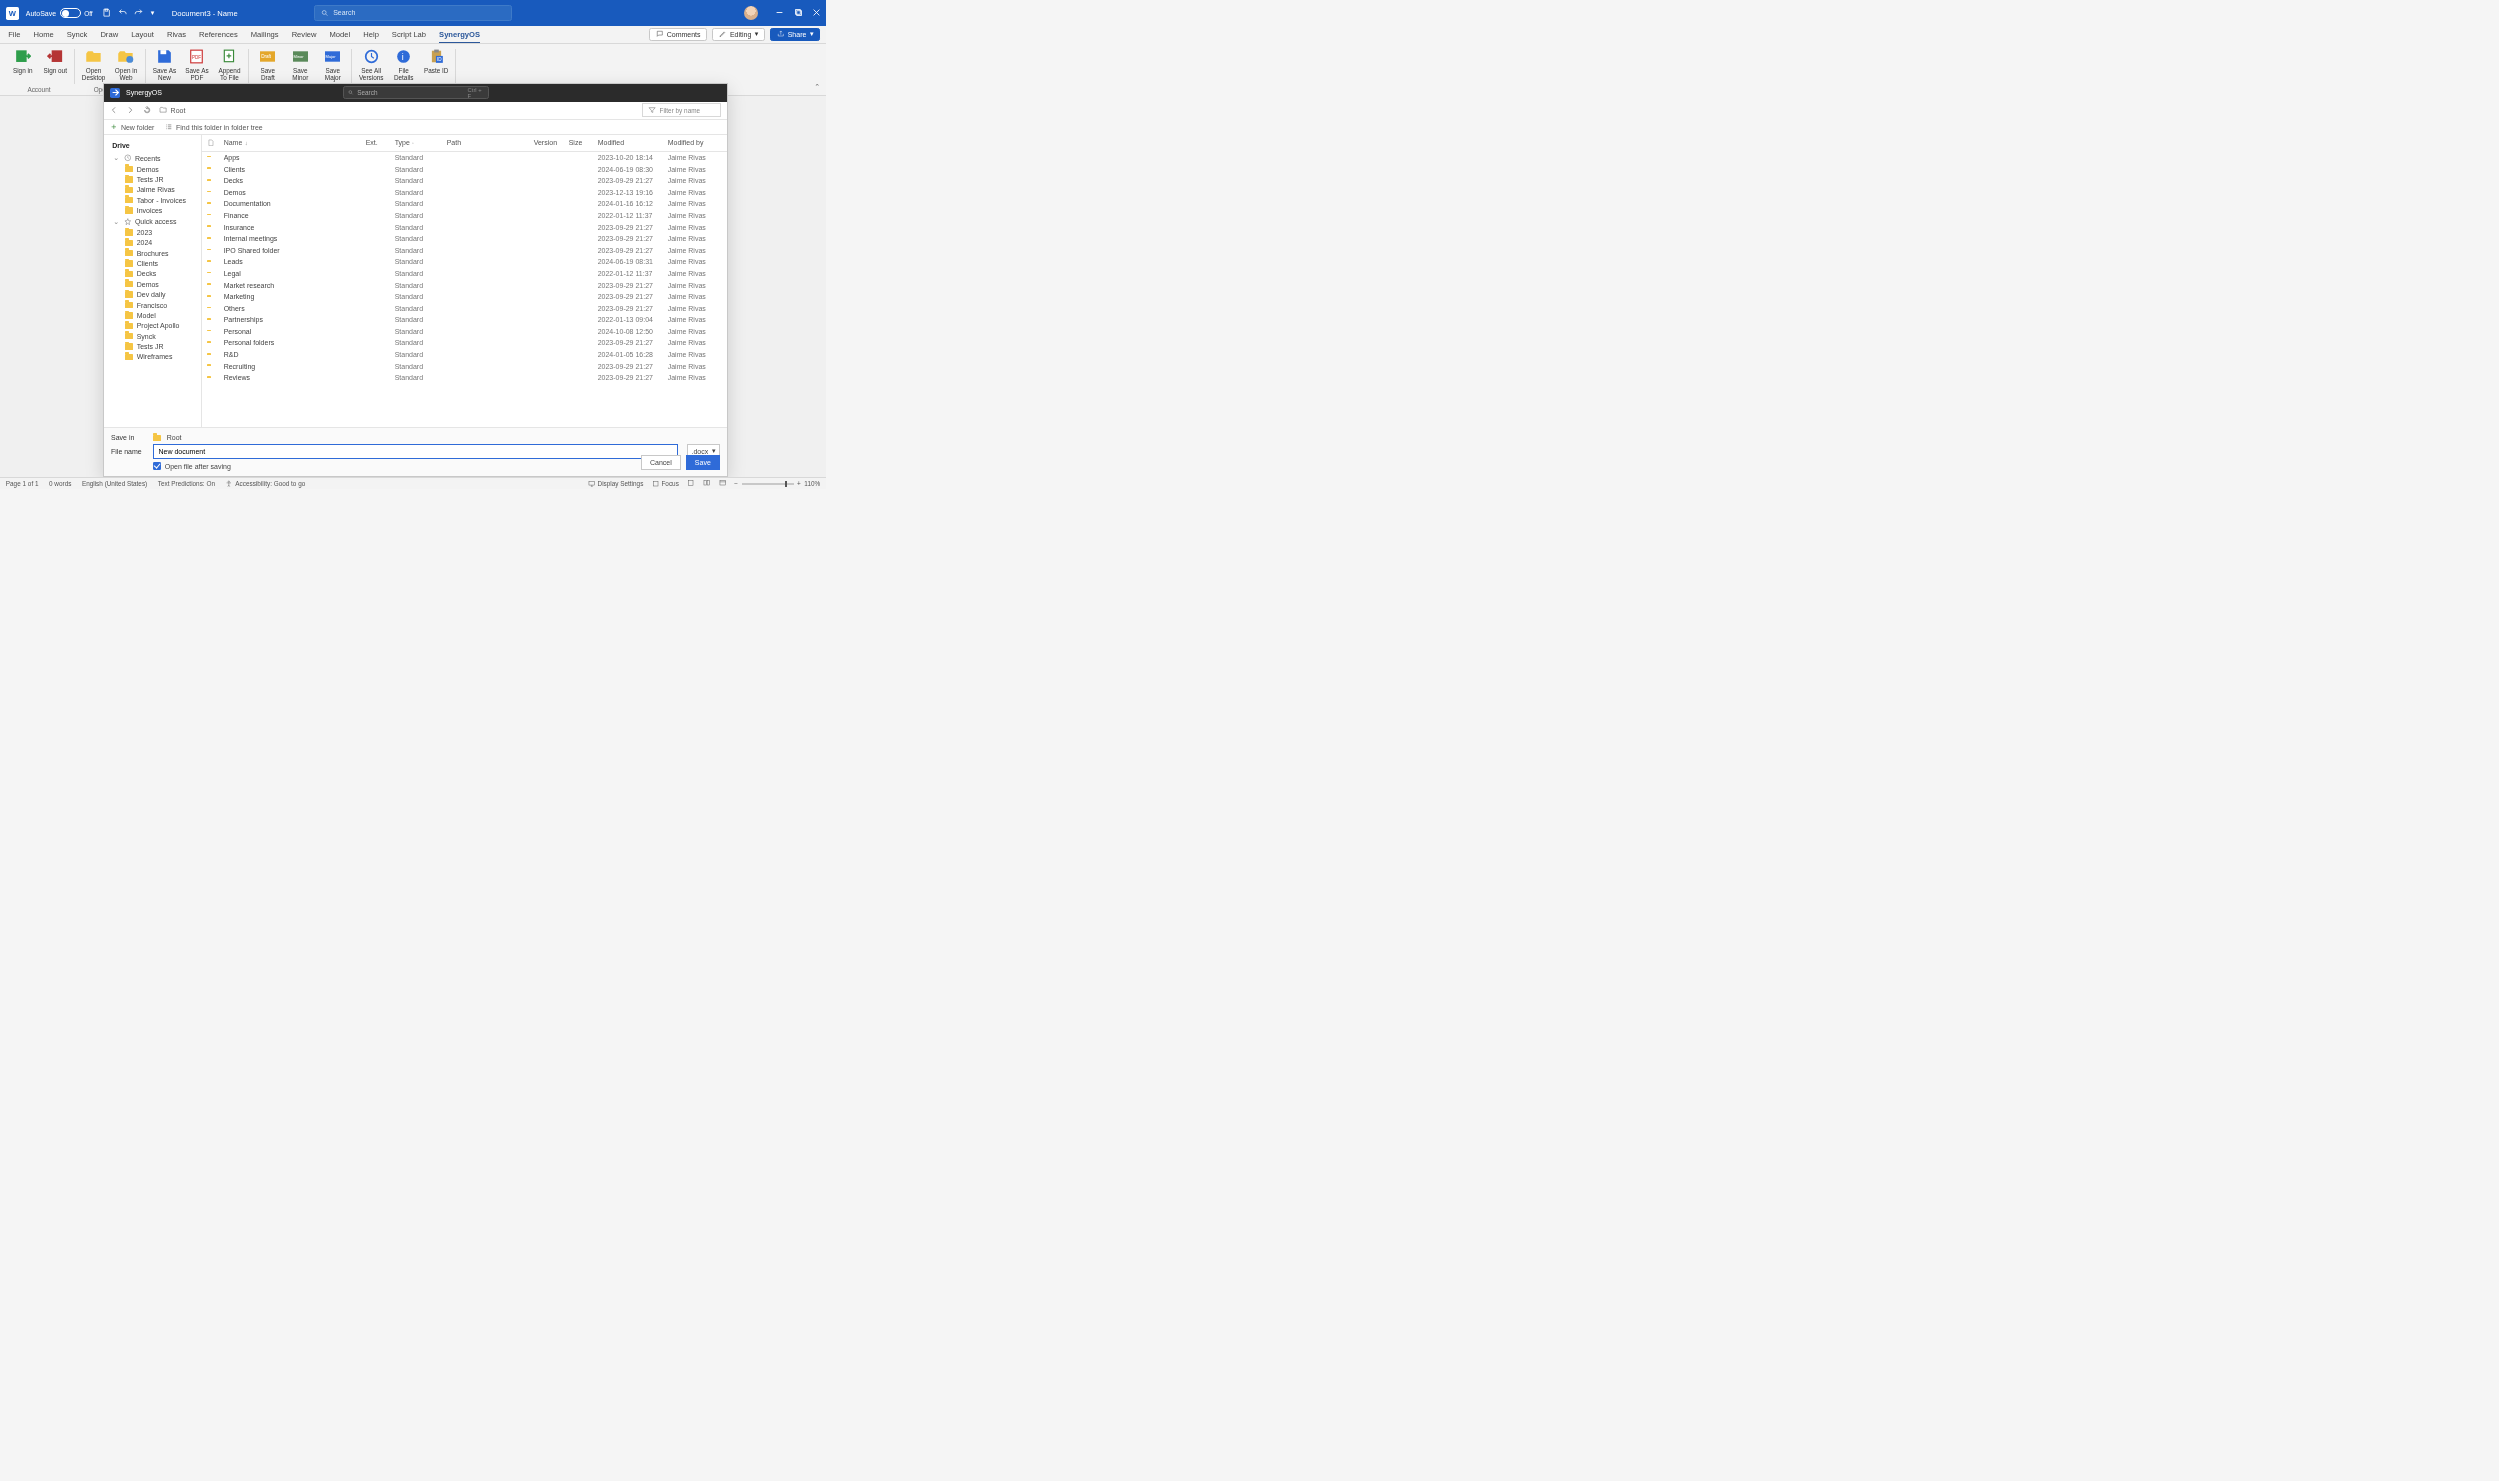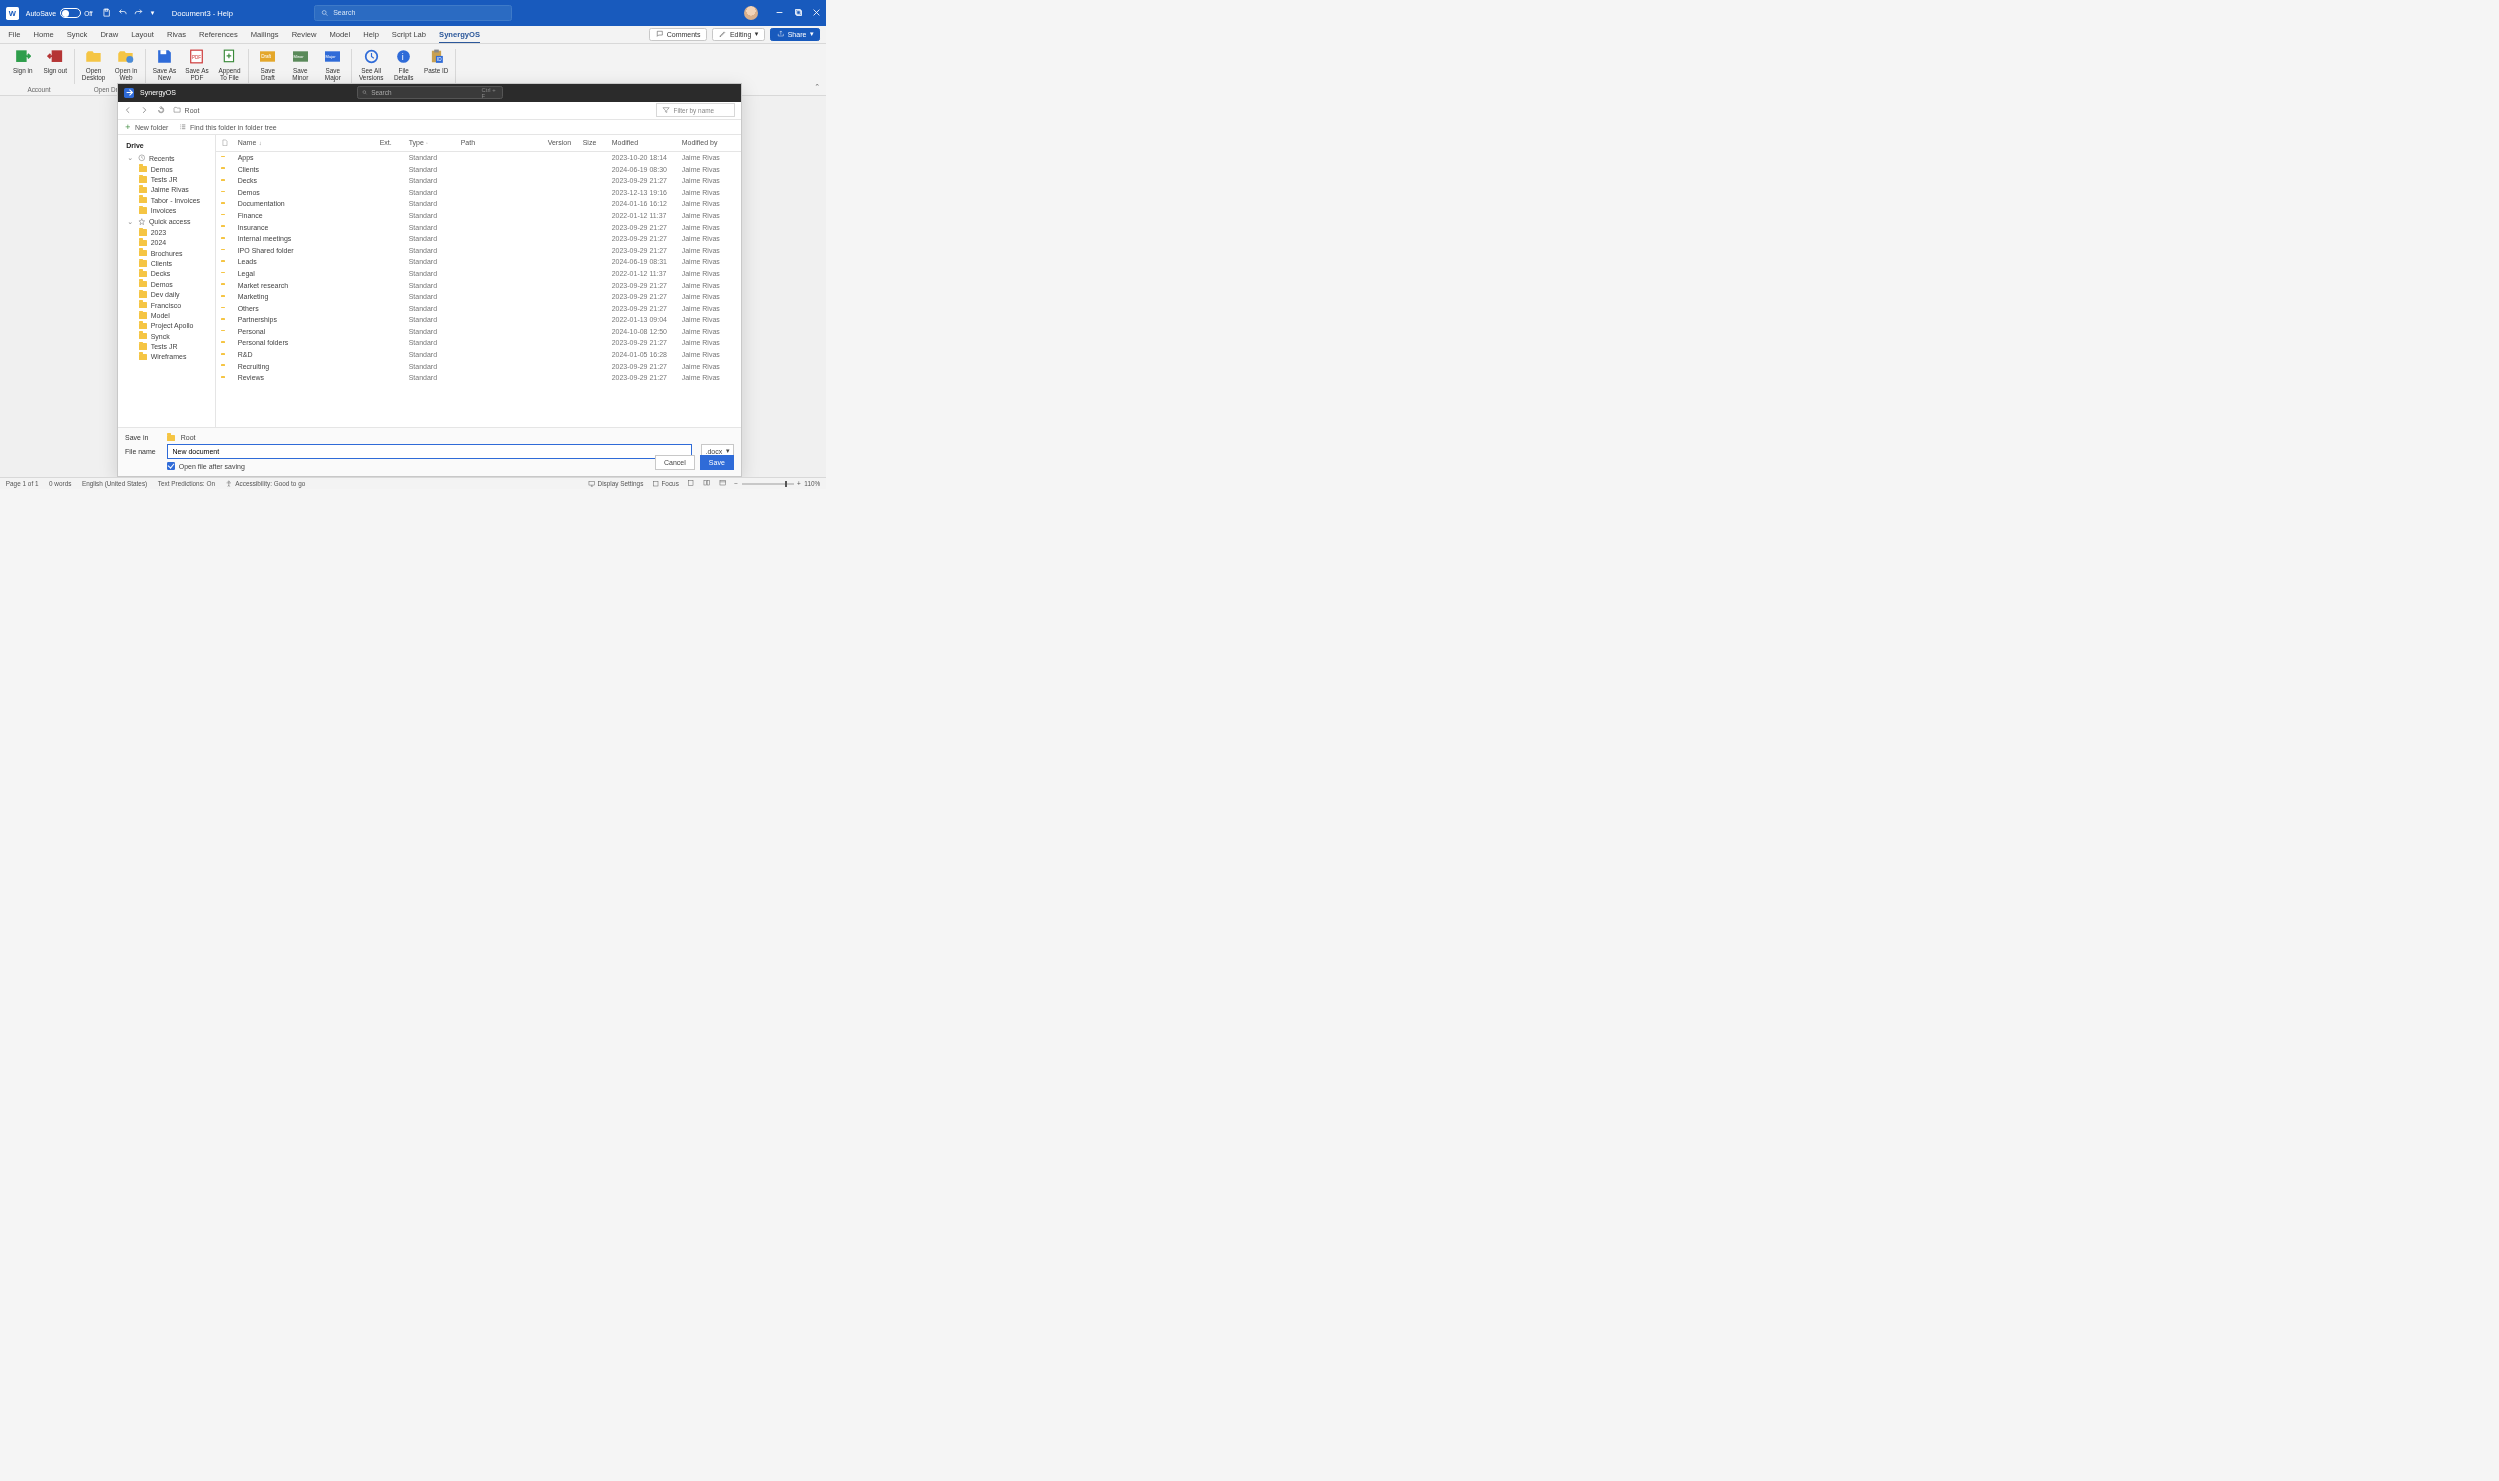--- a/index.html
+++ b/index.html
@@ -124,21 +124,21 @@
 
   
   .docarea {
     position:absolute; top:96px; left:0; right:0; bottom:11.7px;
     background:#f0f0f0;
   }
 
   
   .dialog {
     position:absolute;
-    left:117px; top:83px; width:625px; height:394px;
+    left:103px; top:83px; width:625px; height:394px;
     background:#fff; box-shadow:0 4.7px 17.5px rgba(0,0,0,0.15);
     border:0.6px solid #c8c8c8;
     display:flex; flex-direction:column;
   }
   .dlg-header {
     height:17.5px; background:#2b2b2b; color:#fff;
     display:flex; align-items:center; padding:0 5.8px; gap:5.8px;
     font-size:7px;
   }
   .dlg-header .logo {
@@ -271,21 +271,21 @@
           <rect x="8" y="3" width="7" height="5" fill="none" stroke="#fff" stroke-width="2"></rect>
         </svg></span>
     <span><svg viewBox="0 0 24 24">
           <path d="M9 14l-5-5 5-5M4 9h11a6 6 0 016 6v1" fill="none" stroke="#fff" stroke-width="2"></path>
         </svg></span>
     <span><svg viewBox="0 0 24 24">
           <path d="M15 14l5-5-5-5M20 9H9a6 6 0 00-6 6v1" fill="none" stroke="#fff" stroke-width="2"></path>
         </svg></span>
     <span style="color:#fff">▾</span>
   </div>
-  <div class="doc-title">Document3 - Help</div>
+  <div class="doc-title">Document3 - Name</div>
   <div class="search-box">
     <svg viewBox="0 0 24 24">
         <circle cx="10" cy="10" r="6" stroke-width="2"></circle>
         <path d="M15 15l5 5" stroke-width="2"></path>
       </svg>
     <input placeholder="Search" style="">
   </div>
   <div class="winbtns">
     <div class="avatar"></div>
     <span><svg viewBox="0 0 12 12">

